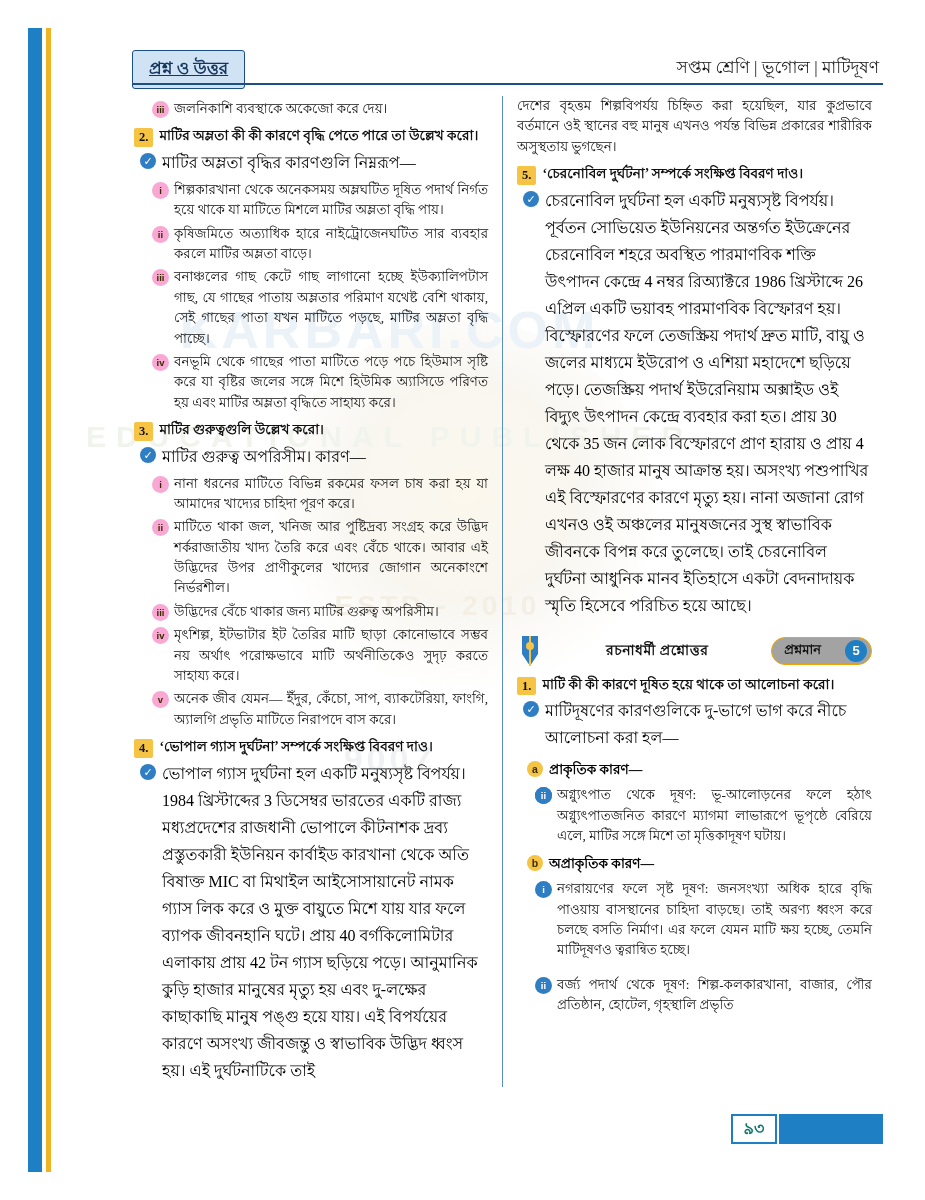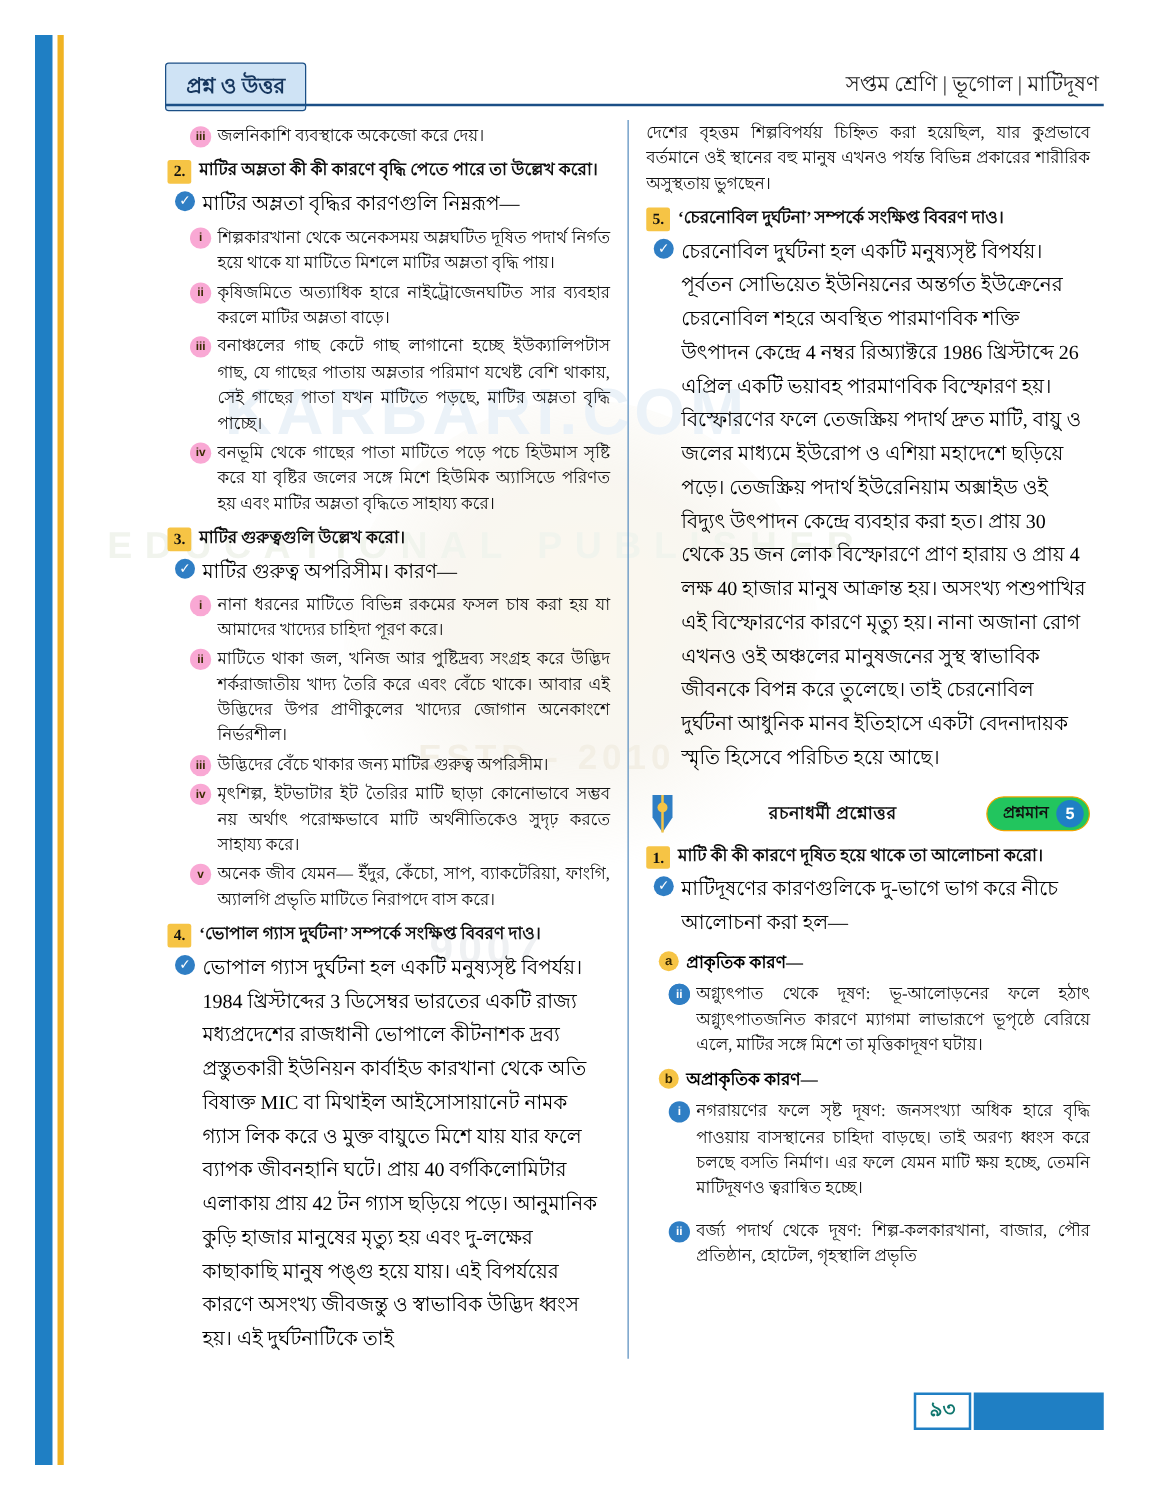--- a/index.html
+++ b/index.html
@@ -79,20 +79,21 @@
   .chapter-tag {
     position:absolute; left:12px; top:4px;
     padding:4px 16px 5px 16px;
     background:#cfe3f5;
     border:1.6px solid #1b4f86;
     border-radius:3px;
     font-size:17px;
     font-weight:bold;
     color:#16365e;
     font-family:"Liberation Serif", serif;
+    text-decoration:underline;
   }
   .header-right {
     position:absolute; right:18px; top:8px;
     font-size:17px;
     color:#1a1a1a;
   }
   .header-rule {
     position:absolute;
     left:12px; right:14px; top:37px;
     border-bottom:2px solid #1b4f86;
@@ -200,25 +201,25 @@
     text-align:center;
     font-size:14px;
     font-weight:bold;
     color:#111;
     letter-spacing:.5px;
   }
   .marks-pill {
     flex:0 0 auto;
     display:flex;
     align-items:center;
-    gap:6px;
+    gap:24px;
     border:1.5px solid #f0a500;
     border-radius:14px;
     padding:2px 4px 2px 12px;
-    background:#22c55e;
+    background:#a3a3a3;
   }
   .marks-label { font-size:13px; font-weight:bold; color:#111; }
   .marks-val {
     width:22px;height:22px;border-radius:50%;
     background:#1f7fc4;color:#fff;
     font-size:13px;font-weight:bold;
     line-height:22px;text-align:center;
     font-family:"Liberation Sans", sans-serif;
   }
 

